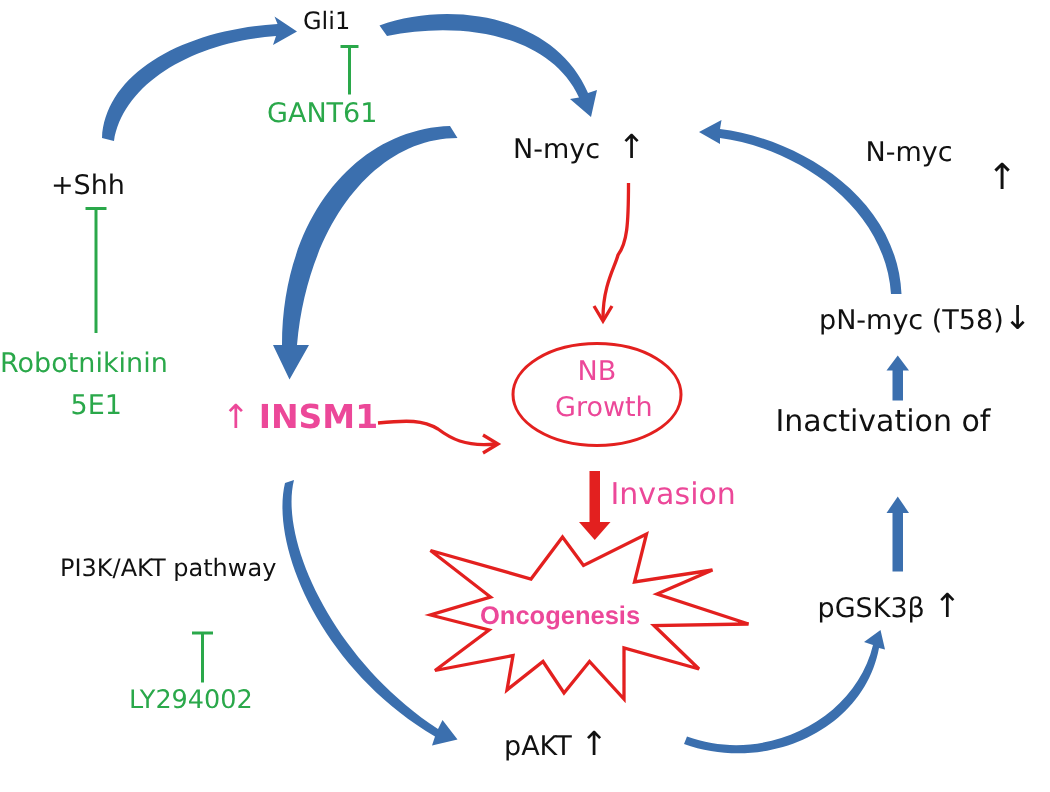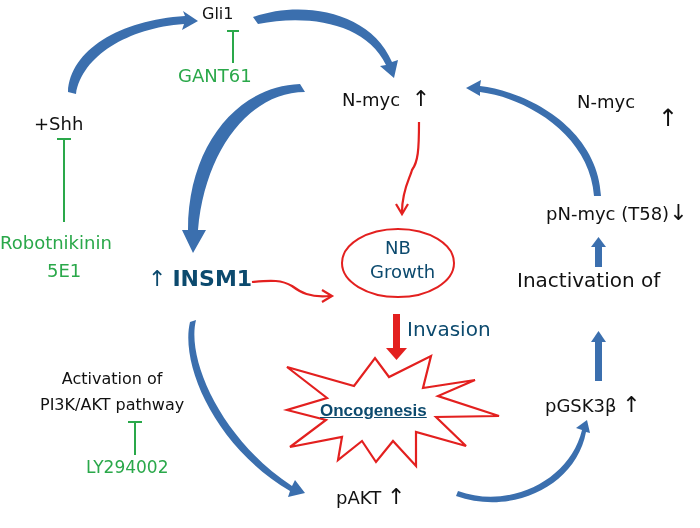--- a/index.html
+++ b/index.html
@@ -1,21 +1,21 @@
 <!DOCTYPE html>
 <html><head>
 <meta charset="utf-8">
 <style>
   html, body { margin: 0; padding: 0; background: #ffffff; }
   body { width: 700px; height: 528px; position: relative; overflow: hidden; }
   #canvas { position: absolute; left: 0; top: 0; width: 700px; height: 528px; }
   .lbl { position: absolute; white-space: nowrap; font-family: "DejaVu Sans", sans-serif; line-height: 1.2; }
   .black { color: #111111; }
   .green { color: #2aa84a; }
-  .red { color: #0c4a6e; }
+  .red { color: #ec4899; }
   .c { text-align: center; }
 </style>
 </head>
 <body>
 
 <svg id="canvas" viewBox="0 0 700 528" xmlns="http://www.w3.org/2000/svg">
   <defs>
     <linearGradient id="blueGrad" x1="0" y1="0" x2="1" y2="1">
       <stop offset="0" stop-color="#4a7fbf"></stop>
       <stop offset="1" stop-color="#2b5a94"></stop>
@@ -115,37 +115,36 @@
   <span style="font-weight:normal; margin-right:6px;">↑</span><span>INSM1</span>
 </div>
 
 <div class="lbl red c" style="left:370px; top:236px; font-size:18px; line-height:24px; width:56px;">
   <div>NB</div>
   <div>Growth</div>
 </div>
 
 <div class="lbl red" style="left:407px; top:317px; font-size:20px;">Invasion</div>
 
-<div class="lbl red" style="left:320px; top:401px; font-size:17px; font-weight:bold; font-family:'Liberation Sans', sans-serif;text-decoration:underline;">Oncogenesis</div>
+<div class="lbl red" style="left:320px; top:401px; font-size:17px; font-weight:bold; font-family:'Liberation Sans', sans-serif;">Oncogenesis</div>
 
 <div class="lbl black" style="left:546px; top:200px; font-size:18px;">
   <span>pN-myc (T58)</span><span style="font-size:22px;">↓</span>
 </div>
 
 <div class="lbl black c" style="left:517px; top:265px; font-size:20px; line-height:30px;">
   <div>Inactivation of</div>
 </div>
 
 <div class="lbl black" style="left:545px; top:392px; font-size:18px;">
   <span>pGSK3β</span>
   <span style="font-size:22px;">↑</span>
 </div>
 
 <div class="lbl black c" style="left:40px; top:366px; font-size:16px; line-height:26px;">
-  <div>Activation of</div>
   <div>PI3K/AKT pathway</div>
 </div>
 
 <div class="lbl green" style="left:86px; top:457px; font-size:17px;">LY294002</div>
 
 <div class="lbl black" style="left:336px; top:484px; font-size:18px;">
   <span>pAKT</span>
   <span style="font-size:22px;">↑</span>
 </div>
 

